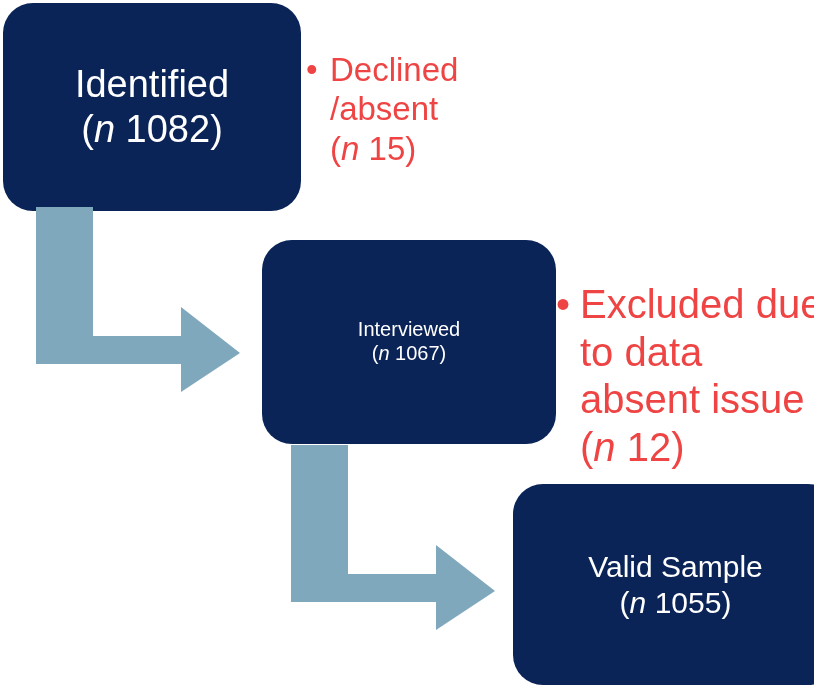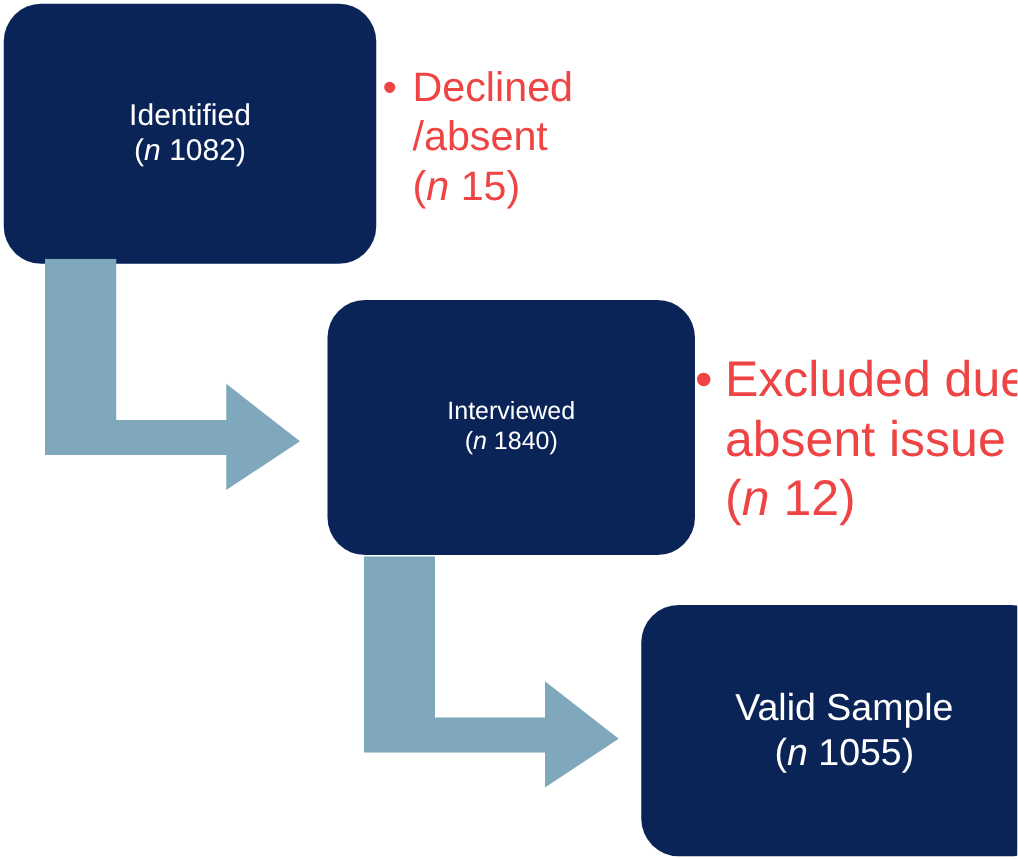--- a/index.html
+++ b/index.html
@@ -36,21 +36,21 @@
   }
   .node-line .ital {
     font-style: italic;
   }
 
   #box-identified {
     left: 3px;
     top: 3px;
     width: 298px;
     height: 208px;
-    font-size: 24px;
+    font-size: 38px;
   }
   #box-interviewed {
     left: 262px;
     top: 240px;
     width: 294px;
     height: 204px;
     font-size: 20px;
   }
   #box-valid {
     left: 513px;
@@ -129,25 +129,26 @@
     <span class="indent">/absent</span>
     <span class="indent">(<span class="ital">n</span>&nbsp;<span>15</span>)</span>
   </div>
 
   <svg class="elbow-arrow" id="arrow-one" viewBox="0 0 204 185">
     <polygon points="0,0 57,0 57,129 145,129 145,100 204,146 145,185 145,157 0,157" fill="#80a8bc"></polygon>
   </svg>
 
   <div class="node-box" id="box-interviewed">
     <span class="node-line">Interviewed</span>
-    <span class="node-line">(<span class="ital">n</span>&nbsp;<span>1840</span>)</span>
+    <span class="node-line">(<span class="ital">n</span>&nbsp;<span>1067</span>)</span>
   </div>
 
   <div class="note" id="note-excluded">
     <span class="bullet-row"><span class="bullet-dot">•</span><span>Excluded due</span></span>
+    <span class="indent">to data</span>
     <span class="indent">absent issue</span>
     <span class="indent">(<span class="ital">n</span>&nbsp;<span>12</span>)</span>
   </div>
 
   <svg class="elbow-arrow" id="arrow-two" viewBox="0 0 204 185">
     <polygon points="0,0 57,0 57,129 145,129 145,100 204,146 145,185 145,157 0,157" fill="#80a8bc"></polygon>
   </svg>
 
   <div class="node-box" id="box-valid">
     <span class="node-line">Valid Sample</span>

